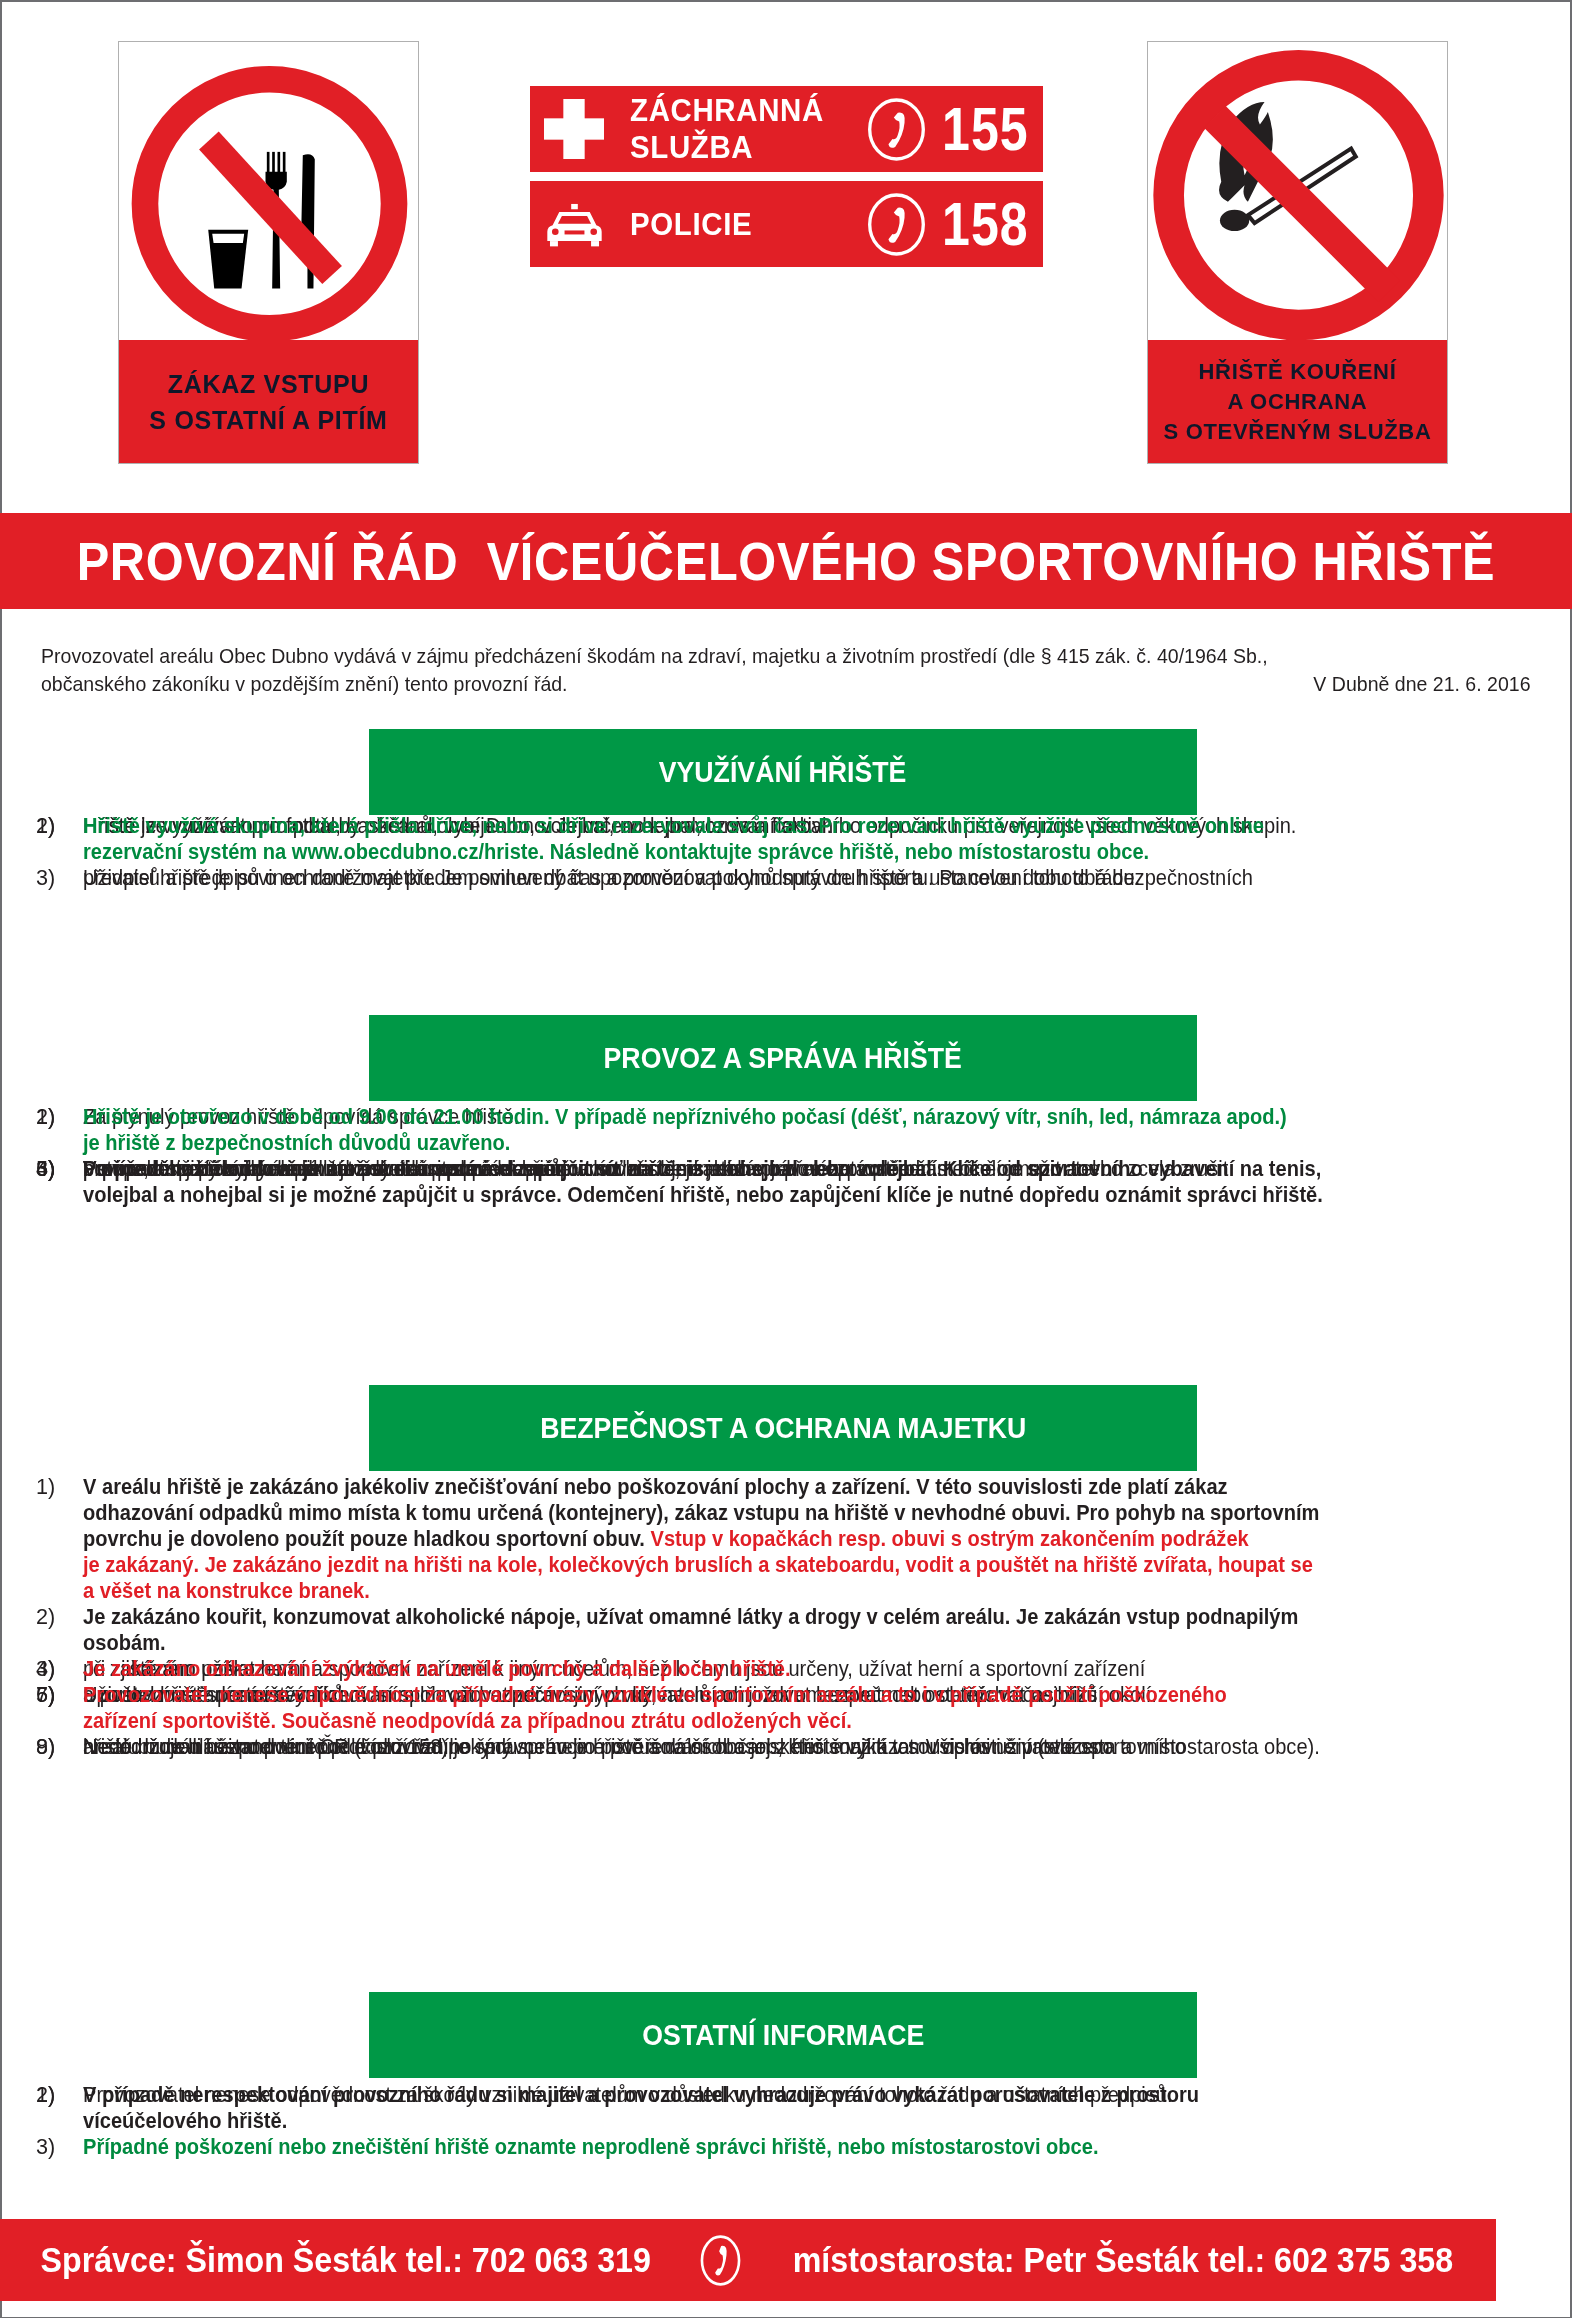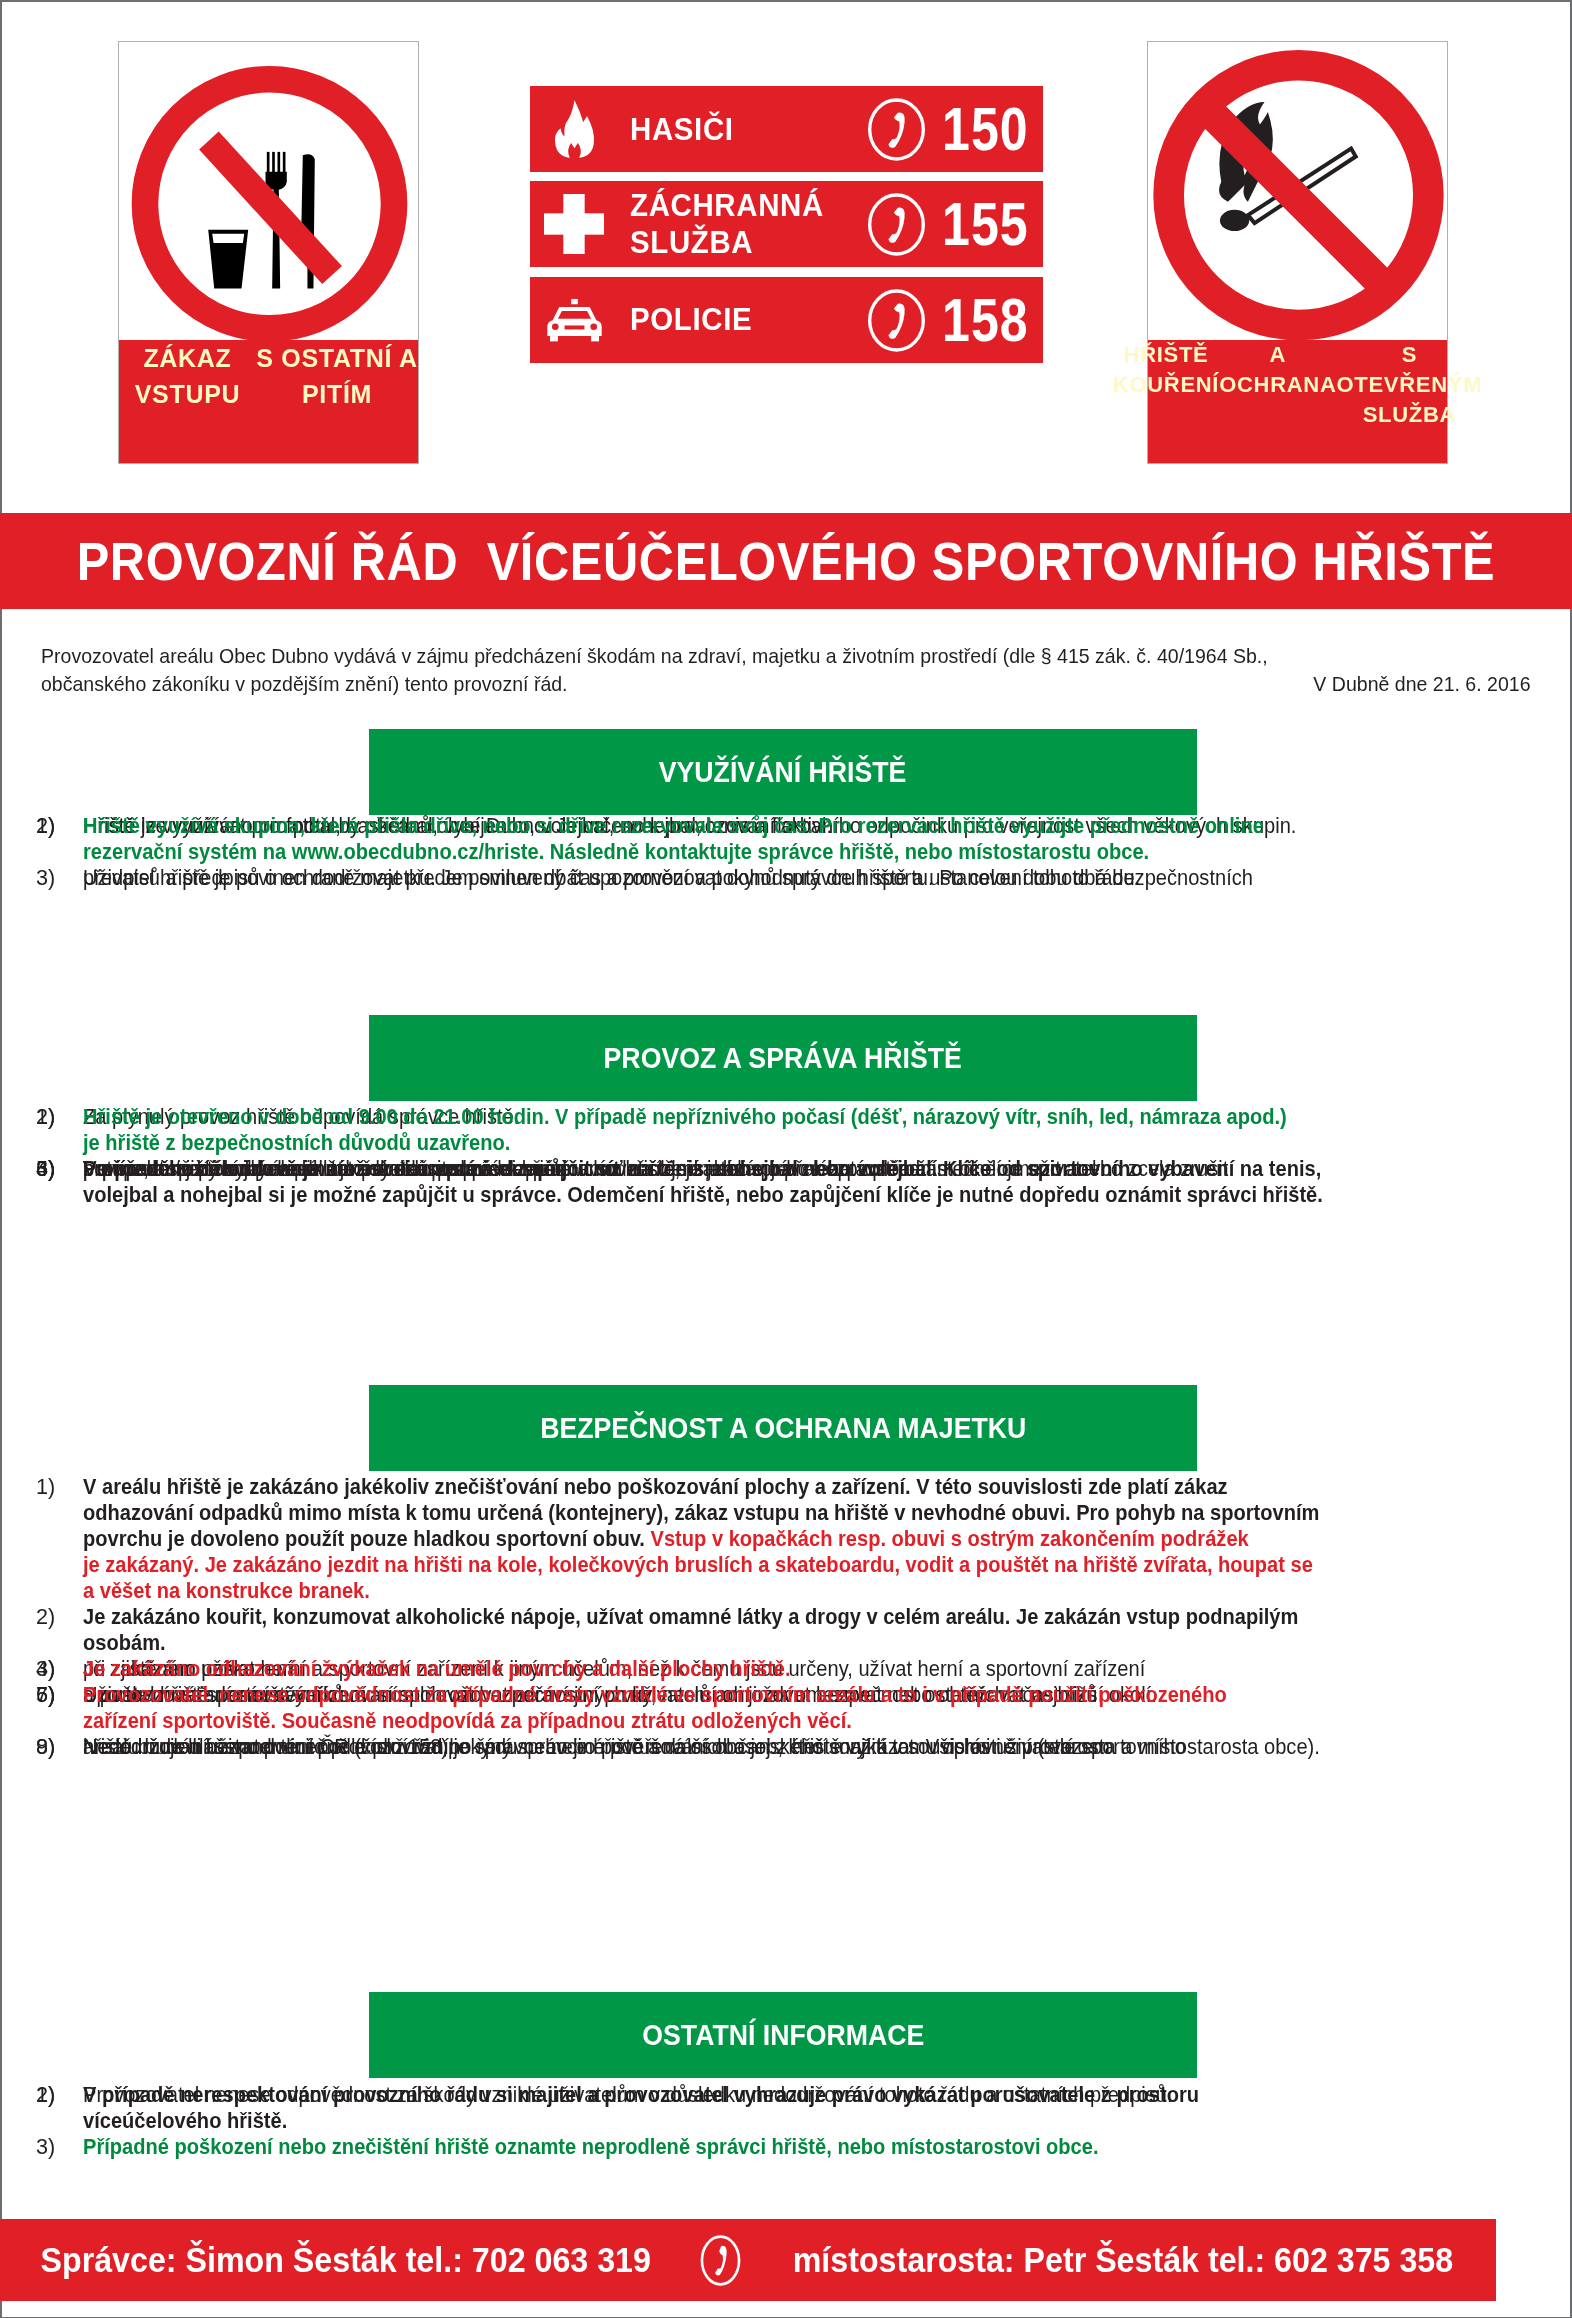--- a/index.html
+++ b/index.html
@@ -3,22 +3,22 @@
 <meta charset="utf-8">
 <style>
   * { box-sizing: border-box; margin: 0; padding: 0; }
   html, body { width: 1572px; height: 2319px; background: #ffffff; overflow: hidden; }
   body { position: relative; font-family: "Liberation Sans", "DejaVu Sans", sans-serif; color: #231f20; }
   .frame { position: absolute; left: 0; top: 0; width: 1572px; height: 2319px; border: 2px solid #6d6e71; }
 
   
   .sign { position: absolute; background: #fff; border: 1.3px solid #b0b0b0; }
   .sign .pict { position: absolute; left: 0; right: 0; top: 0; }
-  .sign .caption { position: absolute; left: 0; right: 0; bottom: 0; background: #e11f26; color: #fef9c3;
-    font-weight: bold; text-align: center; display: flex; flex-direction: row; justify-content: center; letter-spacing: 0.7px; }
+  .sign .caption { position: absolute; left: 0; right: 0; bottom: 0; background: #e11f26; color: #0f172a;
+    font-weight: bold; text-align: center; display: flex; flex-direction: column; justify-content: center; letter-spacing: 0.7px; }
   .sign-left { left: 118px; top: 41px; width: 301px; height: 423px; }
   .sign-left .pict { height: 301px; }
   .sign-left .caption { height: 123px; font-size: 25px; line-height: 36px; }
   .sign-right { left: 1147px; top: 41px; width: 301px; height: 423px; }
   .sign-right .pict { height: 301px; }
   .sign-right .caption { height: 123px; font-size: 22px; line-height: 30px; }
 
   
   .emerg { position: absolute; left: 530px; top: 86px; width: 513px; }
   .emerg-row { position: relative; height: 86px; background: #e11f26; margin-bottom: 9.3px; color: #fff; font-weight: bold; }
@@ -84,35 +84,20 @@
       <line x1="135" y1="148" x2="320" y2="350" stroke="#e11f26" stroke-width="40"></line>
     </svg>
   </div>
   <div class="caption">
     <div>ZÁKAZ VSTUPU</div>
     <div>S OSTATNÍ A PITÍM</div>
   </div>
 </div>
 
 <div class="emerg">
-  <div class="emerg-row">
-    <div class="ico">
-      <svg width="47" height="60" viewBox="0 0 70 90">
-        <path d="M 35 2 Q 44 20 48 35 Q 52 28 54 26 Q 66 48 64 66 Q 62 86 42 88 Q 48 76 40 66 L 35 74 L 30 66 Q 22 76 28 88 Q 8 86 6 66 Q 4 52 14 44 Q 16 54 20 56 Q 18 40 26 30 Q 32 20 35 2 Z" fill="#fff"></path>
-      </svg>
-    </div>
-    <div class="label">
-      <span>HASIČI</span>
-    </div>
-    <svg class="phone" viewBox="0 0 100 100">
-      <ellipse cx="50" cy="50" rx="40" ry="44" fill="none" stroke="#fff" stroke-width="5"></ellipse>
-      <path d="M 52 25 Q 64 22 62 40 Q 60 60 48 76 Q 40 80 38 72 L 44 64 Q 50 66 52 58 Q 56 46 54 38 Q 48 36 46 32 Z" fill="#fff"></path>
-    </svg>
-    <div class="num">150</div>
-  </div>
   <div class="emerg-row">
     <div class="ico">
       <svg width="60" height="60" viewBox="0 0 90 90">
         <rect x="29" y="0" width="32" height="90" fill="#fff"></rect>
         <rect x="0" y="29" width="90" height="32" fill="#fff"></rect>
       </svg>
     </div>
     <div class="label">
       <span>ZÁCHRANNÁ</span>
         <span>SLUŽBA</span>

